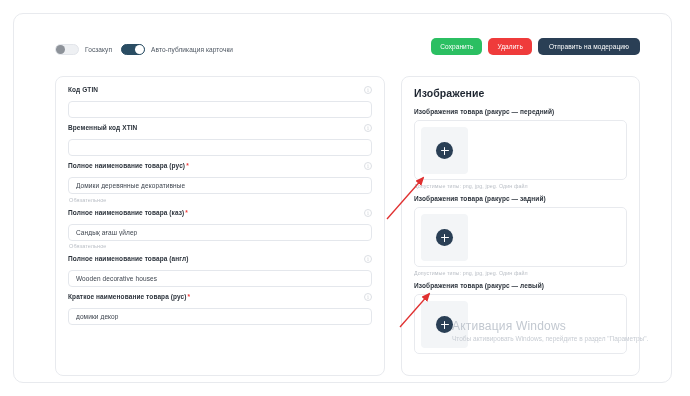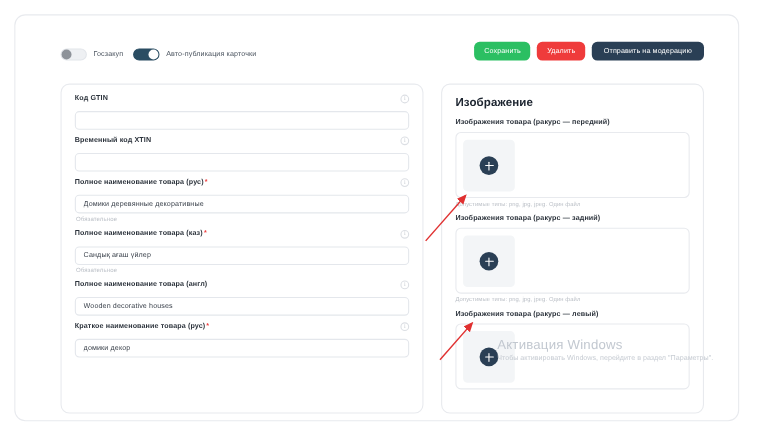--- a/index.html
+++ b/index.html
@@ -288,21 +288,21 @@
     pointer-events: none;
     overflow: visible;
   }
   .arrow-1 { left: 385px; top: 172px; }
   .arrow-2 { left: 398px; top: 288px; }
 
   
   .watermark {
     position: absolute;
     left: 452px;
-    top: 306px;
+    top: 319px;
     width: 230px;
     pointer-events: none;
     z-index: 5;
   }
   .wm-title {
     font-size: 12px;
     color: #c2c8d0;
     letter-spacing: 0.2px;
     line-height: 14px;
   }

